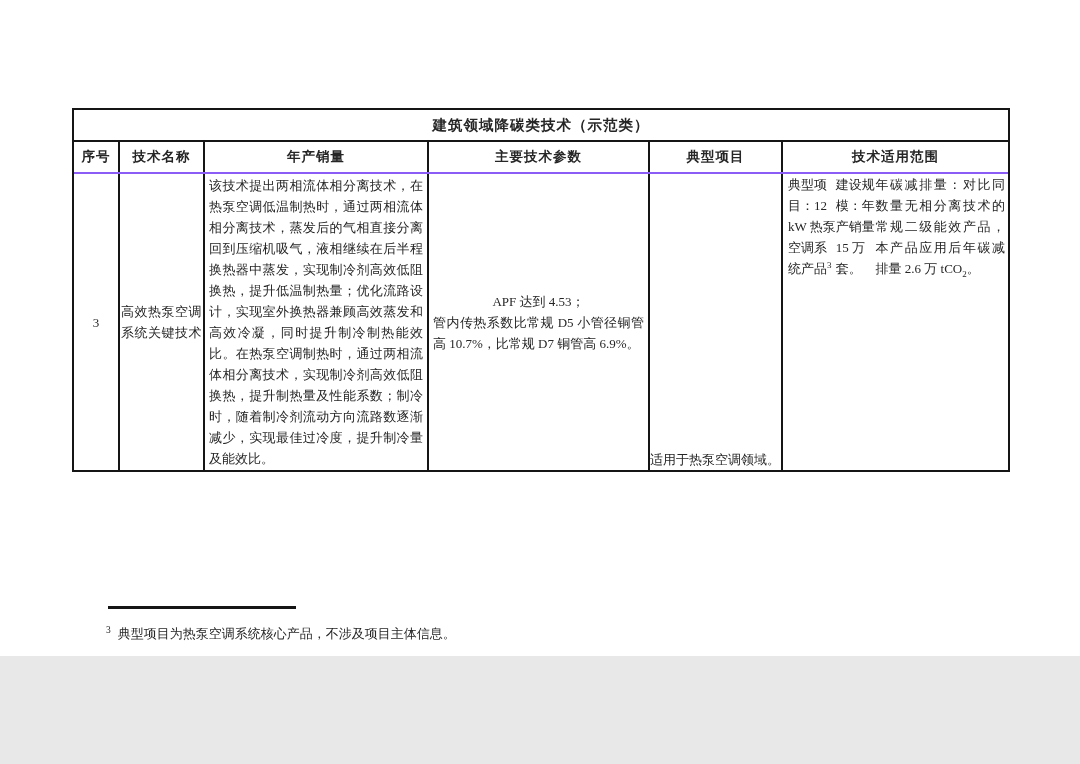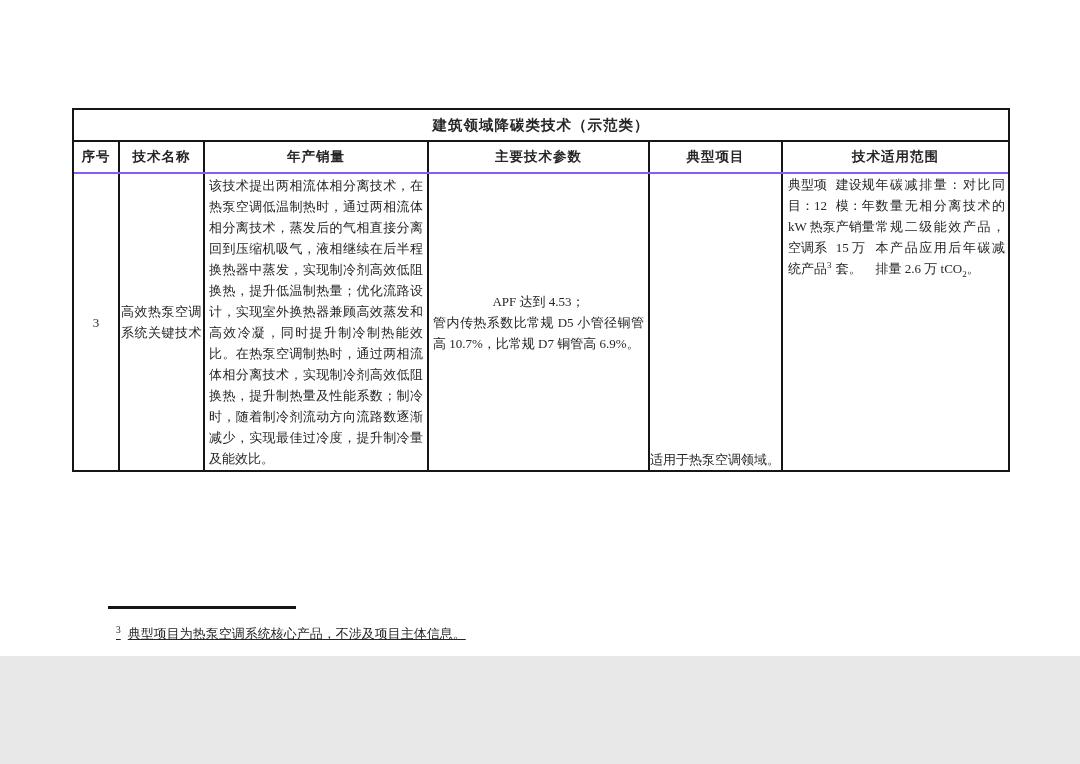--- a/index.html
+++ b/index.html
@@ -85,25 +85,24 @@
   .footnote-sep {
     position: absolute;
     left: 108px;
     top: 606px;
     width: 188px;
     height: 2.5px;
     background: #151515;
   }
   .footnote {
     position: absolute;
-    left: 116px;
+    left: 106px;
     top: 624px;
     font-size: 13px;
     line-height: 20px;
-    text-decoration: underline;
   }
   .footnote sup { font-size: 9.5px; margin-right: 7px; }
 
   
   .page-number {
     position: absolute;
     top: 655px;
     left: 6px;
     width: 1080px;
     text-align: center;

